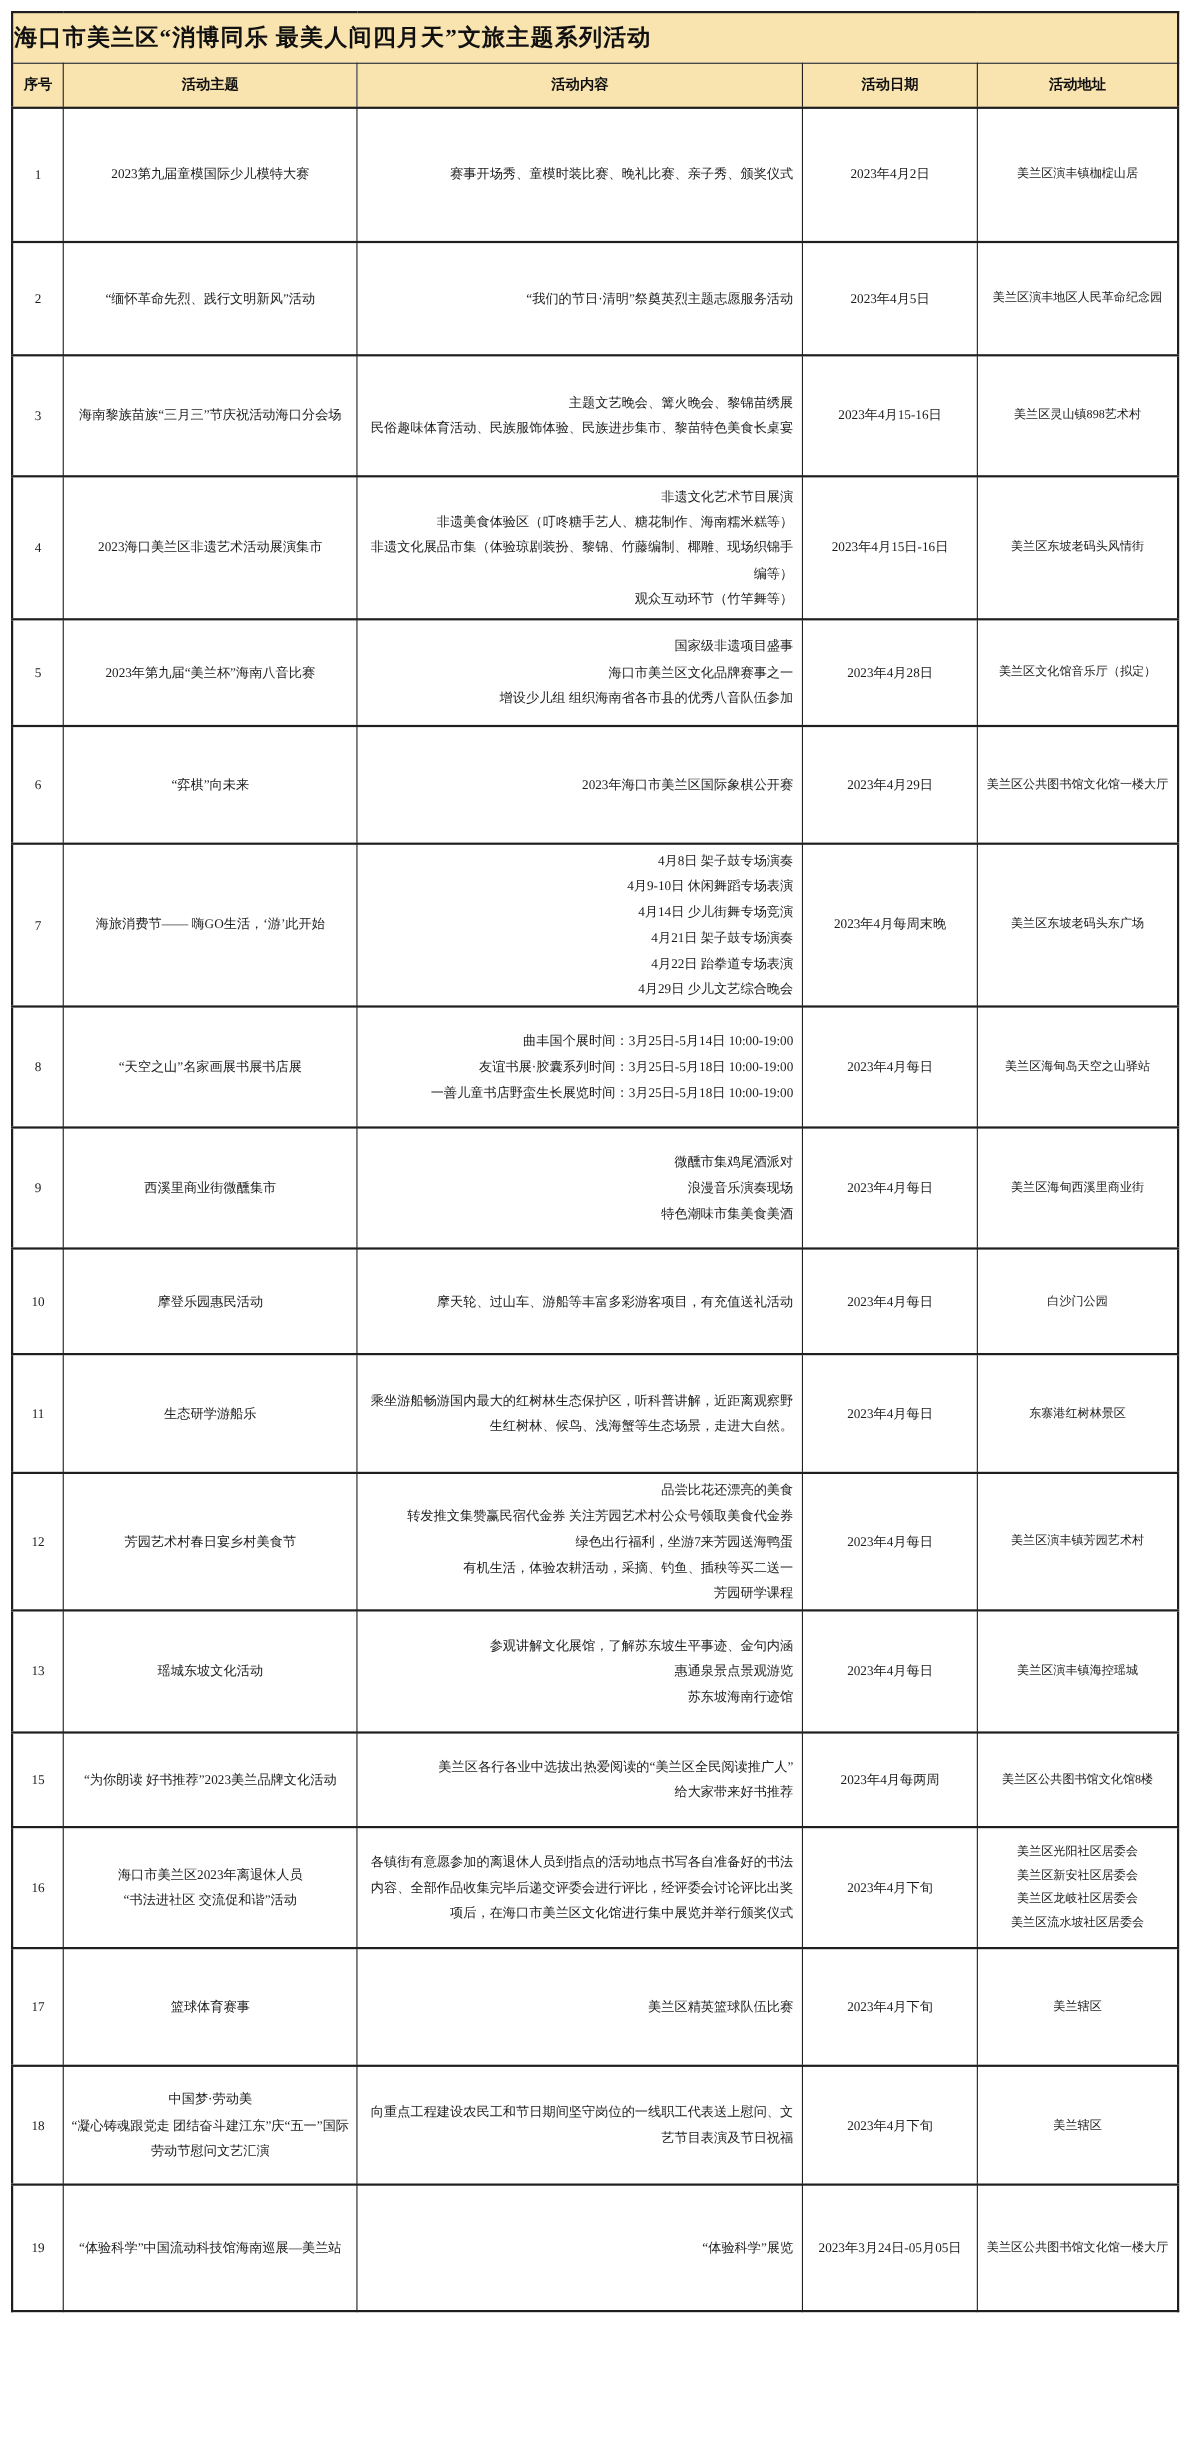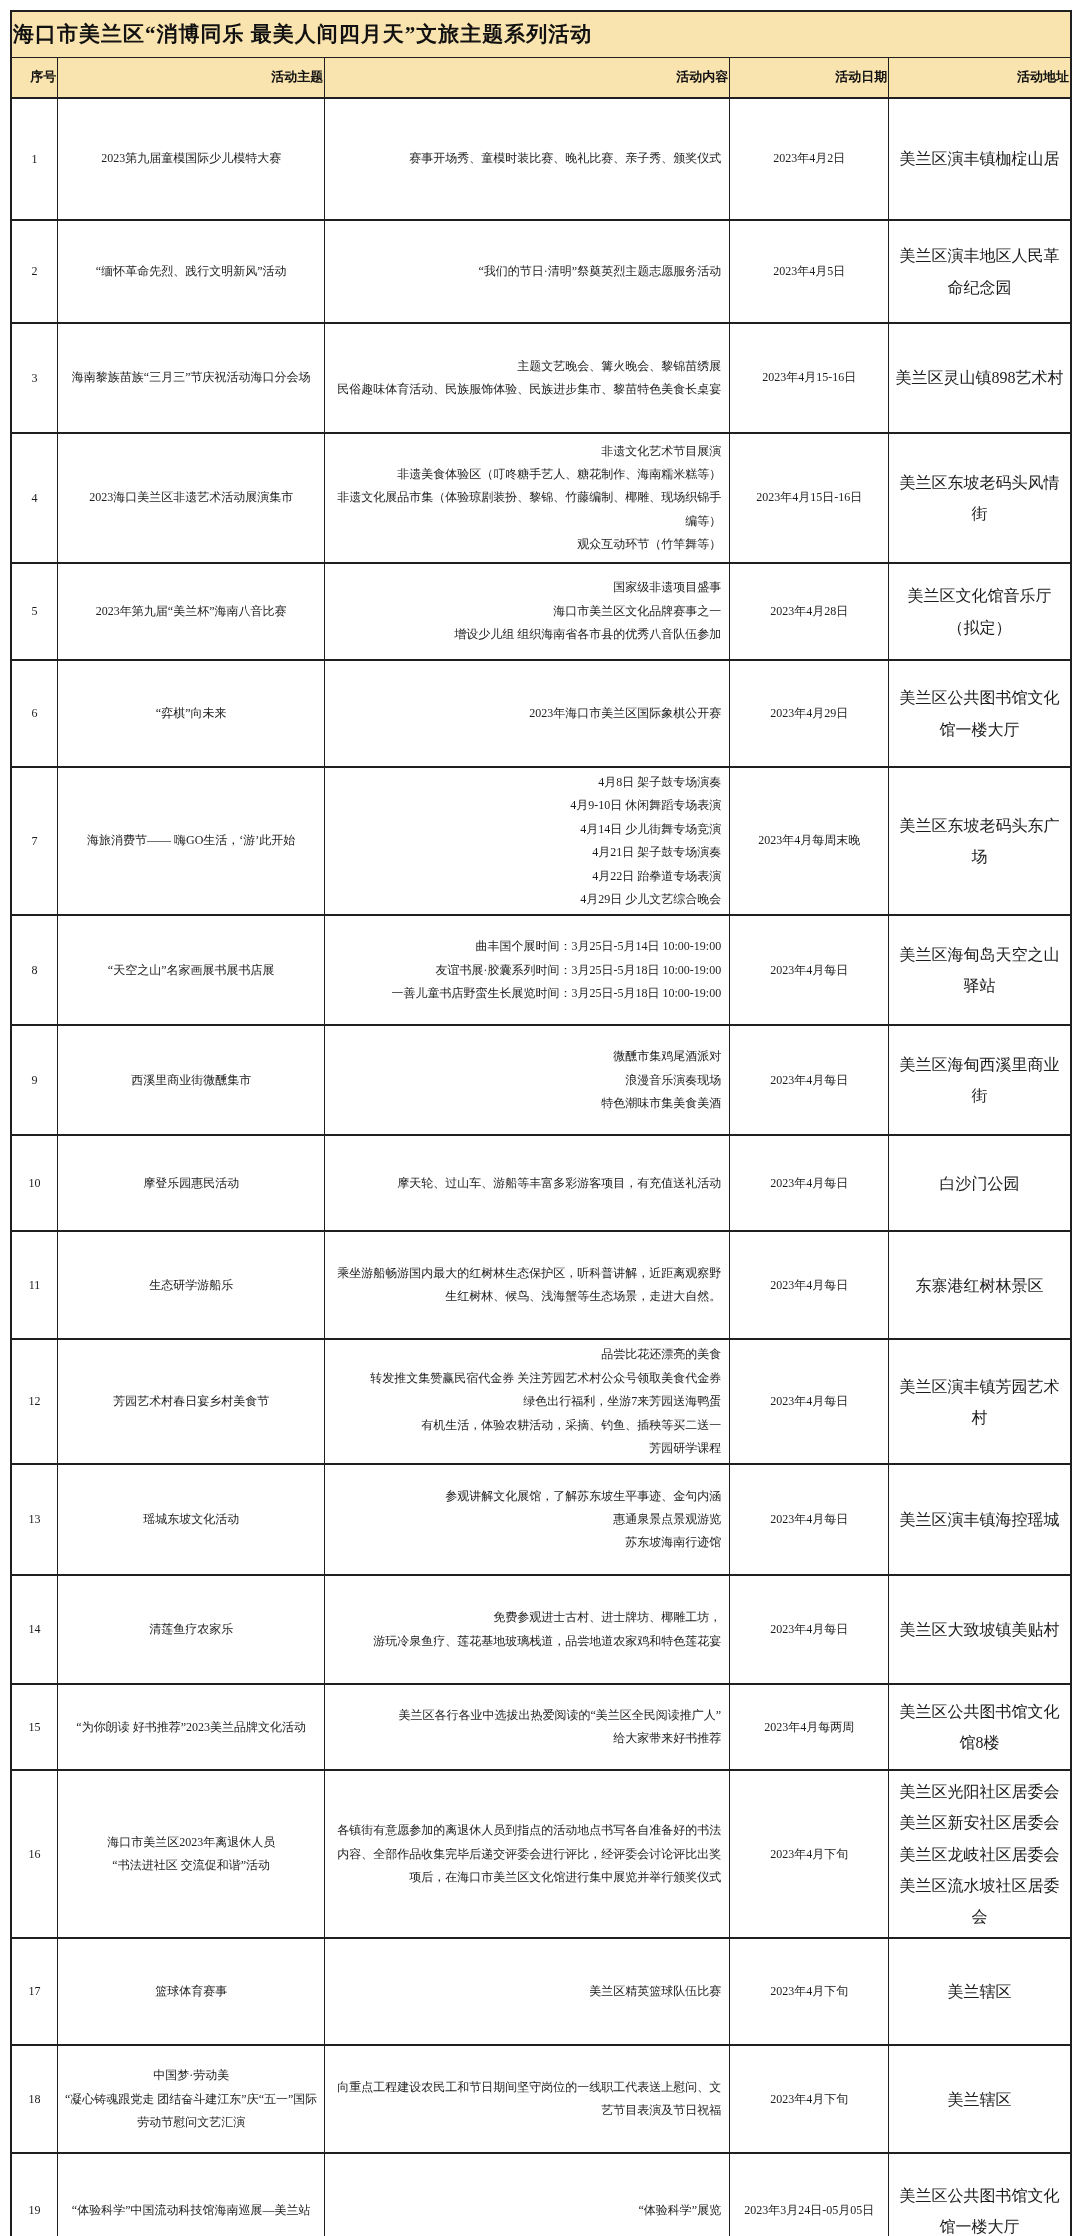--- a/index.html
+++ b/index.html
@@ -12,27 +12,27 @@
   col.w-date  { width:15.0%; }
   col.w-addr  { width:17.2%; }
   td,th { border:1px solid #1f1f1f; vertical-align:middle; box-sizing:border-box; overflow:hidden; }
   tbody tr { border-top:2px solid #1f1f1f; }
   .title-cell {
     background:#f9e3ae; text-align:left; font-weight:bold;
     font-size:21px; height:46px; letter-spacing:1px; color:#111;
   }
   .header-row th {
     background:#f9e3ae; font-size:13px; font-weight:bold;
-    height:41px; text-align:right; color:#111;
+    height:41px; text-align:center; color:#111;
   }
   .c-no   { text-align:center; font-size:12px; }
   .c-theme{ text-align:center; font-size:12px; line-height:1.95; padding:3px 6px; }
   .c-cont { text-align:right; font-size:12px; line-height:1.95; padding:3px 8px; }
   .c-date { text-align:center; font-size:12px; line-height:1.95; padding:3px 4px; }
-  .c-addr { text-align:center; font-size:16px; line-height:1.95; padding:5px 4px; }
+  .c-addr { text-align:center; font-size:11px; line-height:1.95; padding:5px 4px; }
   .line { display:block; }
 </style>
 </head>
 <body>
 
 <div class="sheet">
 <table class="activities">
   <colgroup>
     <col class="w-no">
         <col class="w-theme">
@@ -250,34 +250,20 @@
         <span class="line">参观讲解文化展馆，了解苏东坡生平事迹、金句内涵</span>
         <span class="line">惠通泉景点景观游览</span>
         <span class="line">苏东坡海南行迹馆</span>
       </td>
       <td class="c-date">2023年4月每日</td>
       <td class="c-addr">
             <span class="line">美兰区演丰镇海控瑶城</span>
           </td>
     </tr>
 
-    <tr style="height:109px">
-      <td class="c-no">14</td>
-      <td class="c-theme">
-            <span class="line">清莲鱼疗农家乐</span>
-          </td>
-      <td class="c-cont">
-        <span class="line">免费参观进士古村、进士牌坊、椰雕工坊，</span>
-        <span class="line">游玩冷泉鱼疗、莲花基地玻璃栈道，品尝地道农家鸡和特色莲花宴</span>
-      </td>
-      <td class="c-date">2023年4月每日</td>
-      <td class="c-addr">
-            <span class="line">美兰区大致坡镇美贴村</span>
-          </td>
-    </tr>
 
     <tr style="height:86px">
       <td class="c-no">15</td>
       <td class="c-theme">
             <span class="line">“为你朗读 好书推荐”2023美兰品牌文化活动</span>
           </td>
       <td class="c-cont">
         <span class="line">美兰区各行各业中选拔出热爱阅读的“美兰区全民阅读推广人”</span>
         <span class="line">给大家带来好书推荐</span>
       </td>

